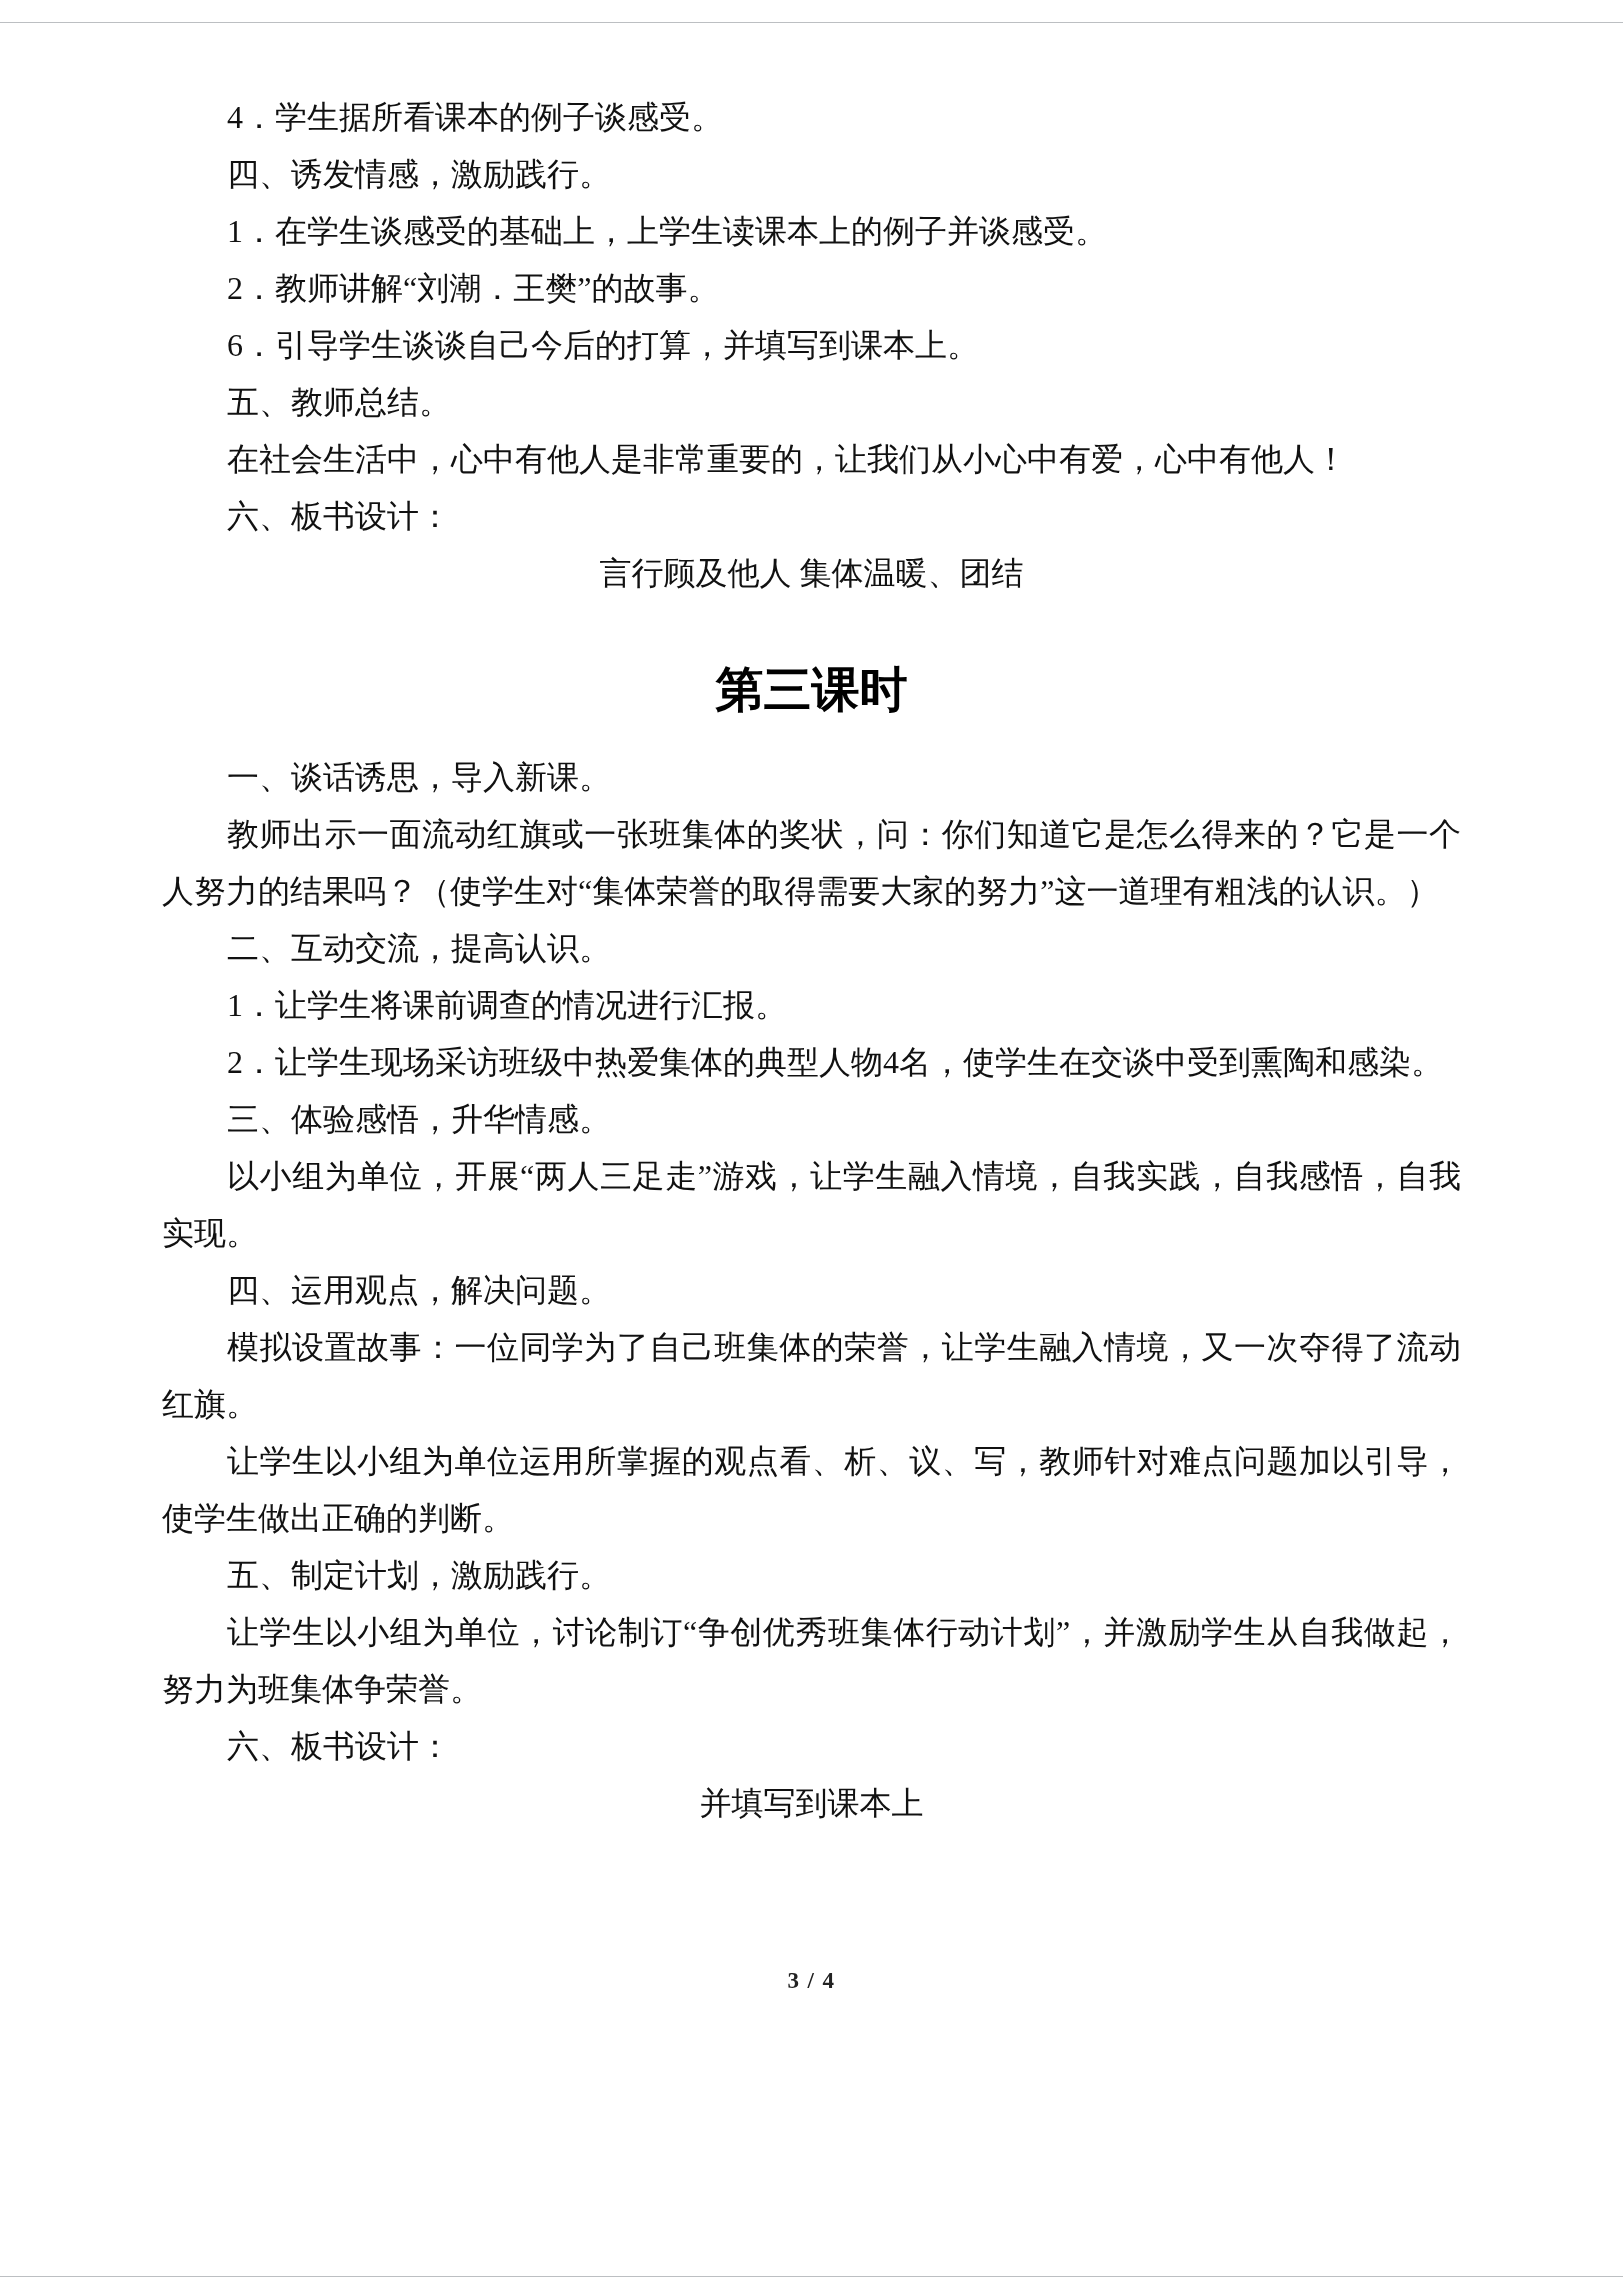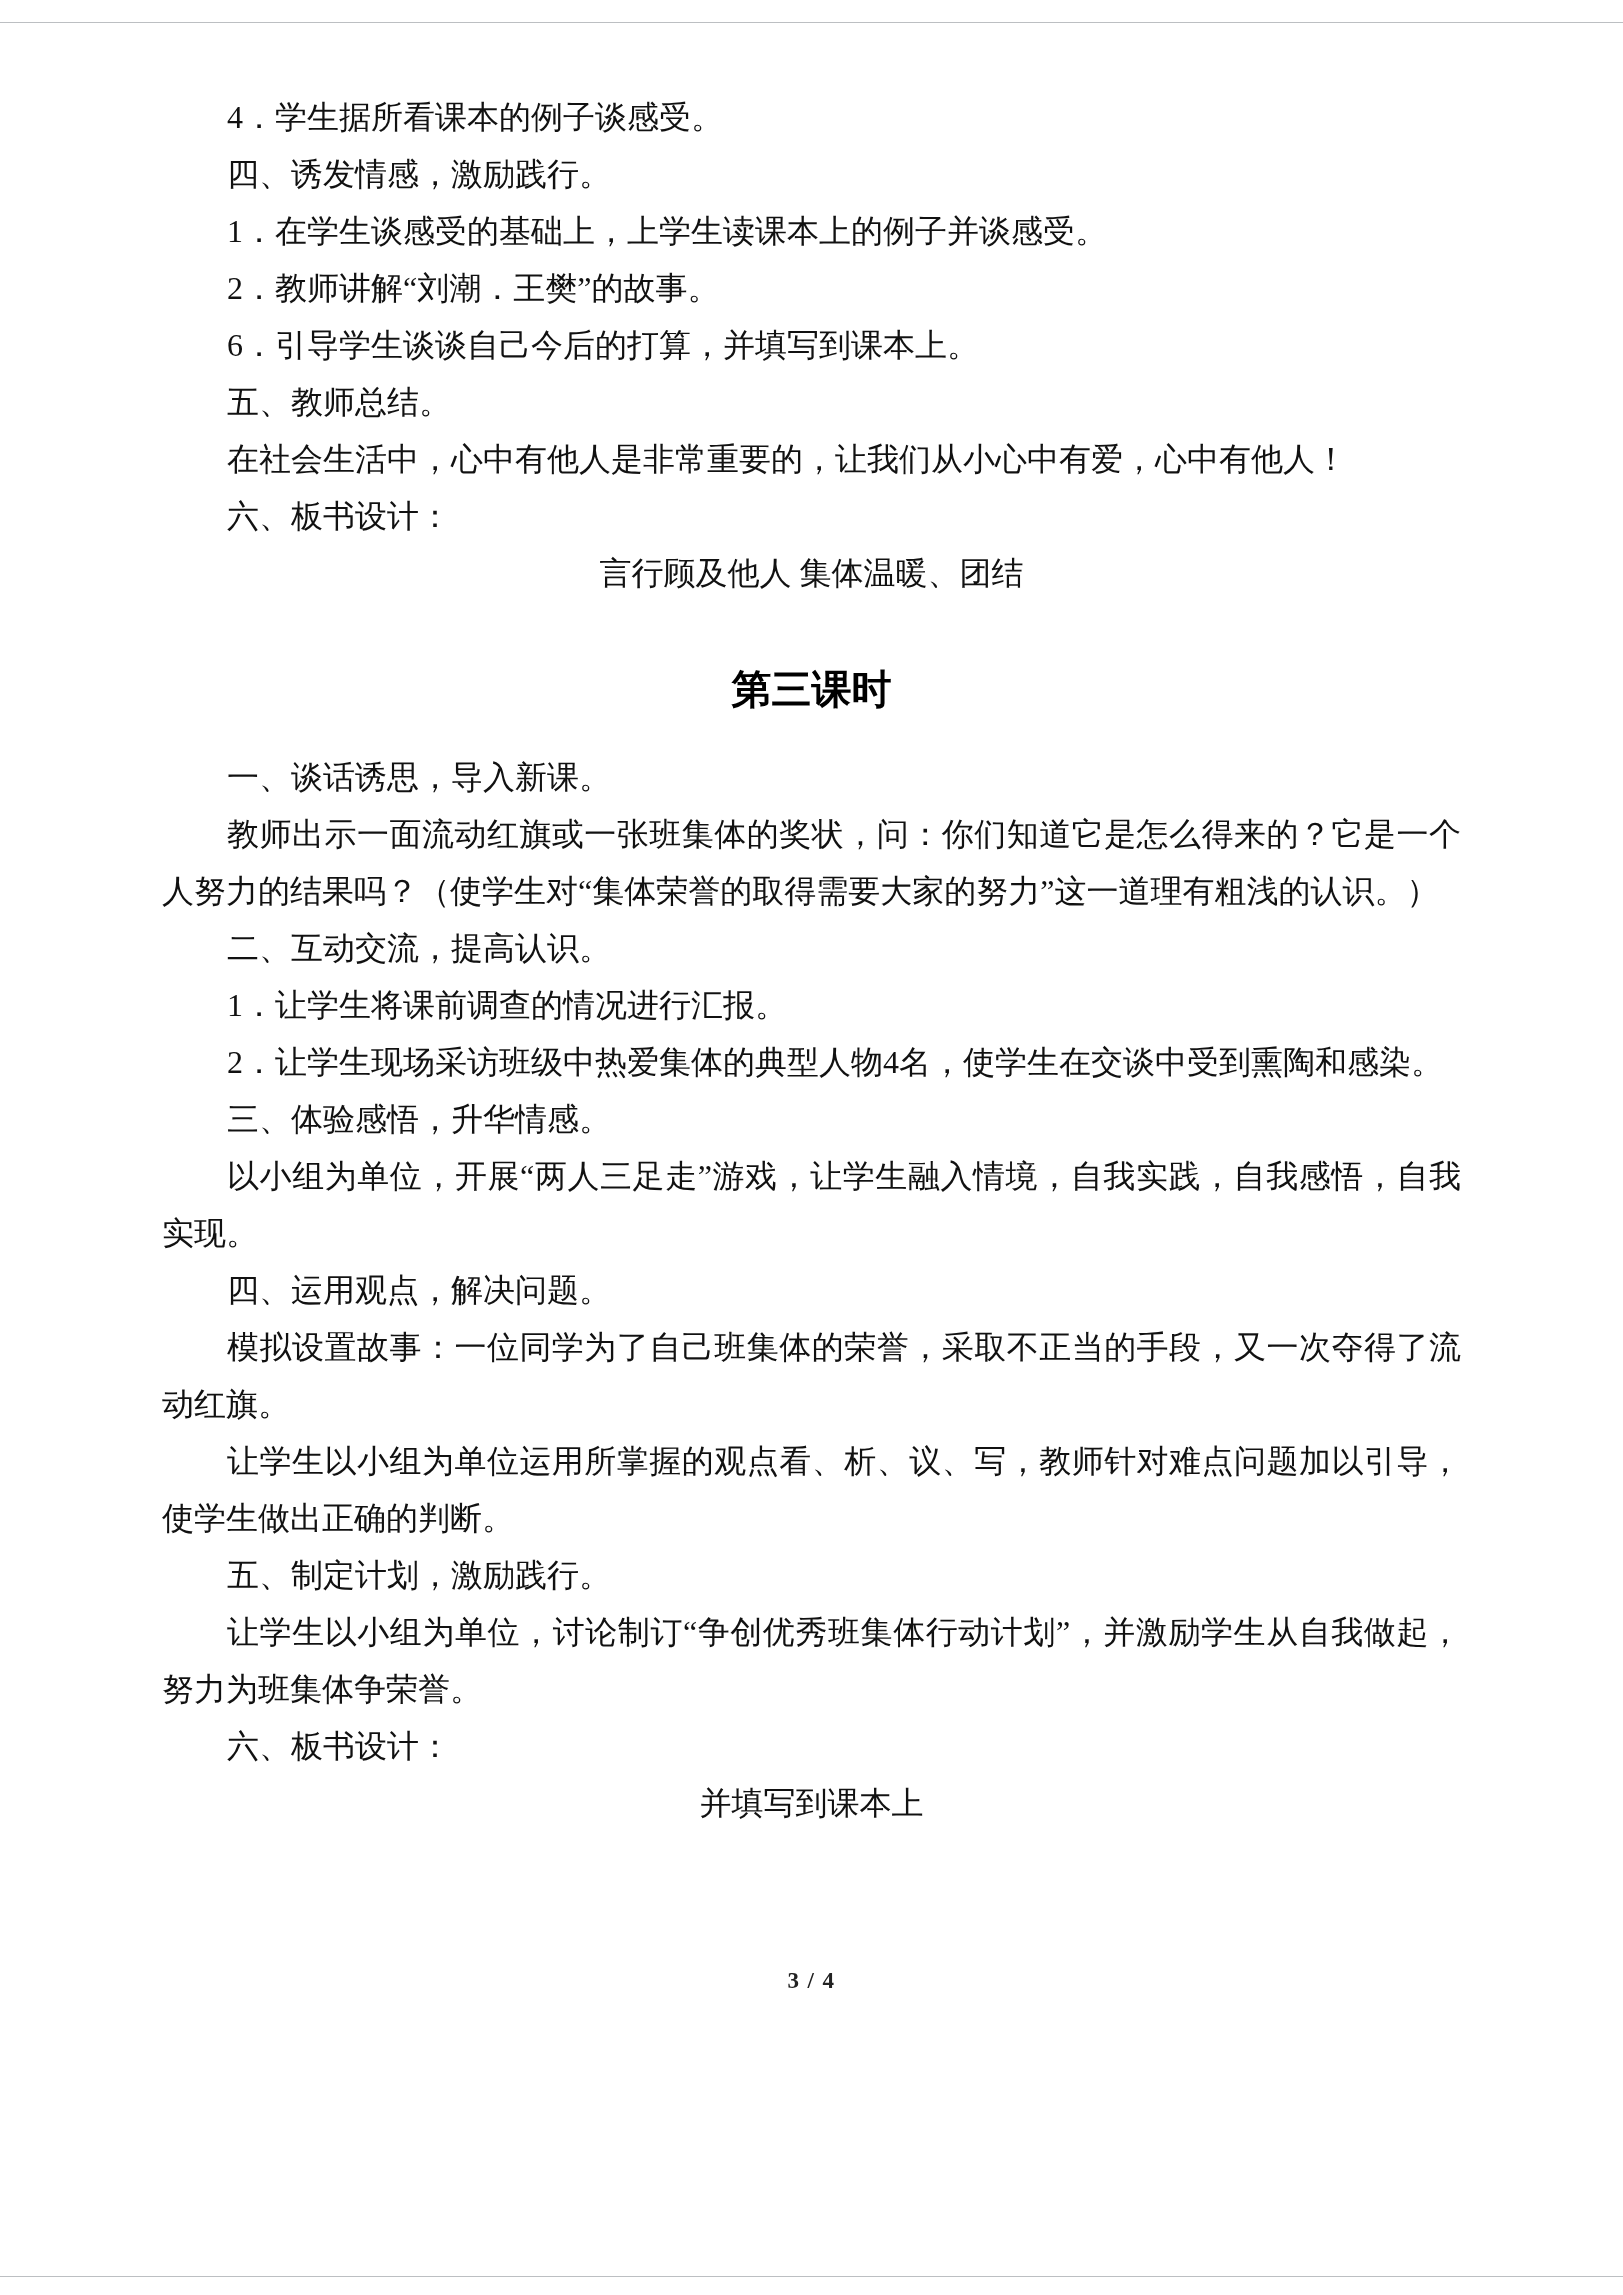--- a/index.html
+++ b/index.html
@@ -32,21 +32,21 @@
     font-size: 32px;
     line-height: 57px;
     text-align: justify;
   }
   .para { text-align: justify; }
   .para.indent { text-indent: 65px; }
   .para.center { text-align: center; text-indent: 0; }
   .heading {
     text-align: center;
     font-weight: bold;
-    font-size: 40px;
+    font-size: 48px;
     line-height: 65px;
     margin-top: 55px;
     margin-bottom: 27px;
     color: #000000;
   }
   .footer {
     position: absolute;
     top: 1968px;
     left: 0;
     right: 0;
@@ -79,21 +79,21 @@
     <p class="para center">言行顾及他人 集体温暖、团结</p>
     <h2 class="heading">第三课时</h2>
     <p class="para indent">一、谈话诱思，导入新课。</p>
     <p class="para indent">教师出示一面流动红旗或一张班集体的奖状，问：你们知道它是怎么得来的？它是一个人努力的结果吗？（使学生对“集体荣誉的取得需要大家的努力”这一道理有粗浅的认识。）</p>
     <p class="para indent">二、互动交流，提高认识。</p>
     <p class="para indent">1．让学生将课前调查的情况进行汇报。</p>
     <p class="para indent">2．让学生现场采访班级中热爱集体的典型人物4名，使学生在交谈中受到熏陶和感染。</p>
     <p class="para indent">三、体验感悟，升华情感。</p>
     <p class="para indent">以小组为单位，开展“两人三足走”游戏，让学生融入情境，自我实践，自我感悟，自我实现。</p>
     <p class="para indent">四、运用观点，解决问题。</p>
-    <p class="para indent">模拟设置故事：一位同学为了自己班集体的荣誉，采取不正当的手段，又一次夺得了流动红旗。</p>
+    <p class="para indent">模拟设置故事：一位同学为了自己班集体的荣誉，让学生融入情境，又一次夺得了流动红旗。</p>
     <p class="para indent">让学生以小组为单位运用所掌握的观点看、析、议、写，教师针对难点问题加以引导，使学生做出正确的判断。</p>
     <p class="para indent">五、制定计划，激励践行。</p>
     <p class="para indent">让学生以小组为单位，讨论制订“争创优秀班集体行动计划”，并激励学生从自我做起，努力为班集体争荣誉。</p>
     <p class="para indent">六、板书设计：</p>
     <p class="para center">并填写到课本上</p>
   </div>
 
   <div class="footer">
     <span class="page-number">3 / 4</span>
   </div>

